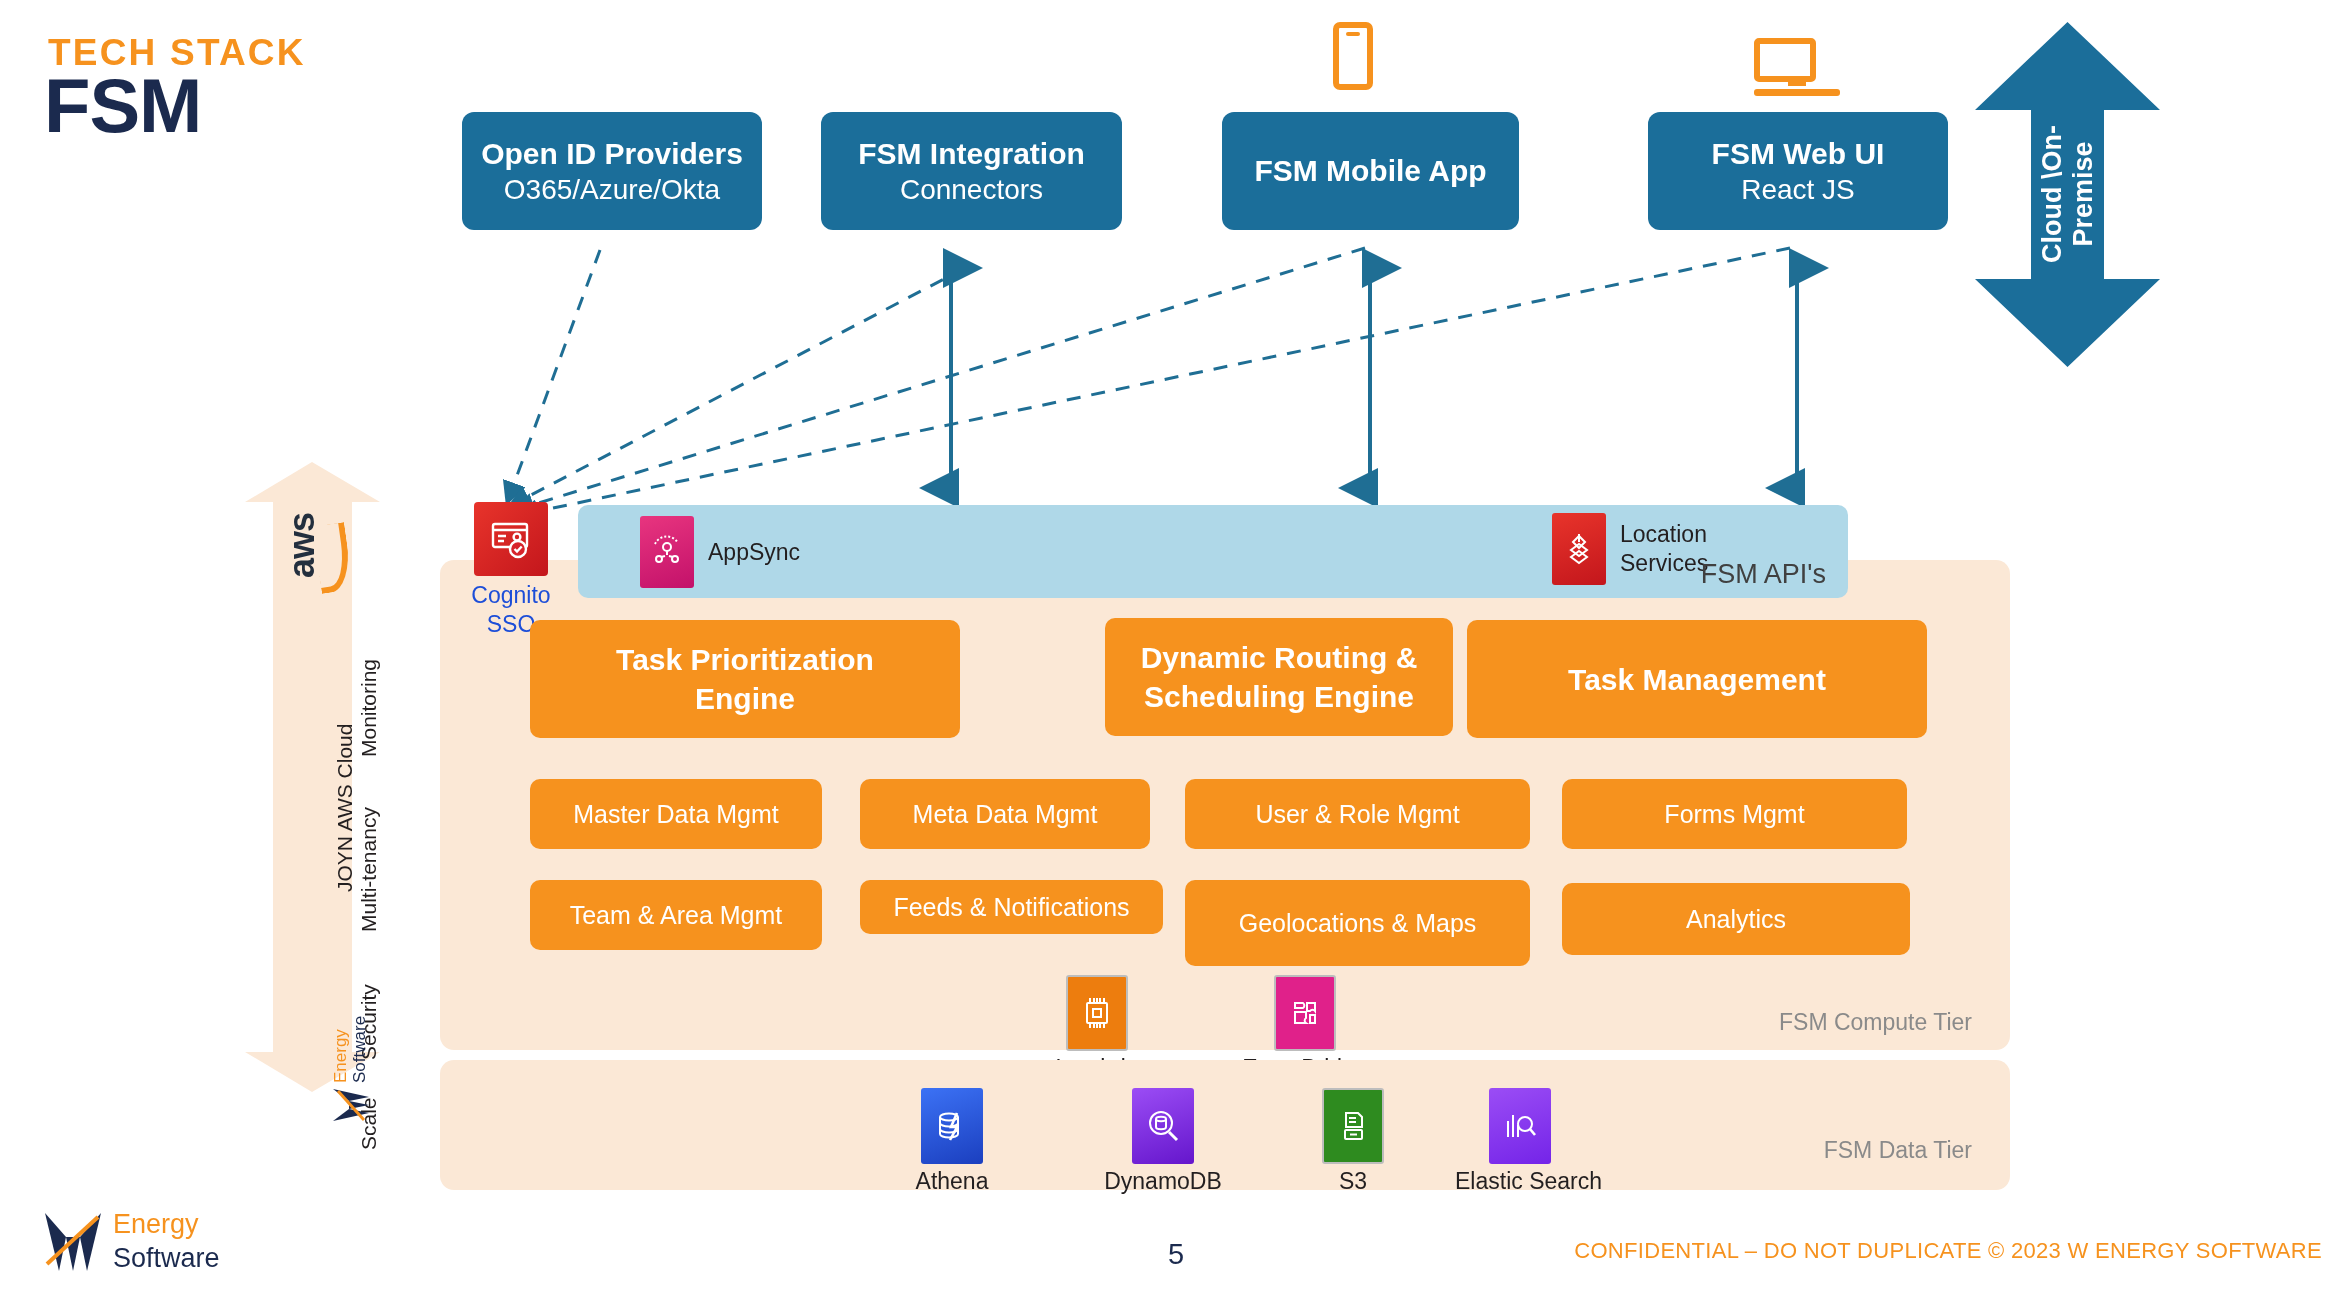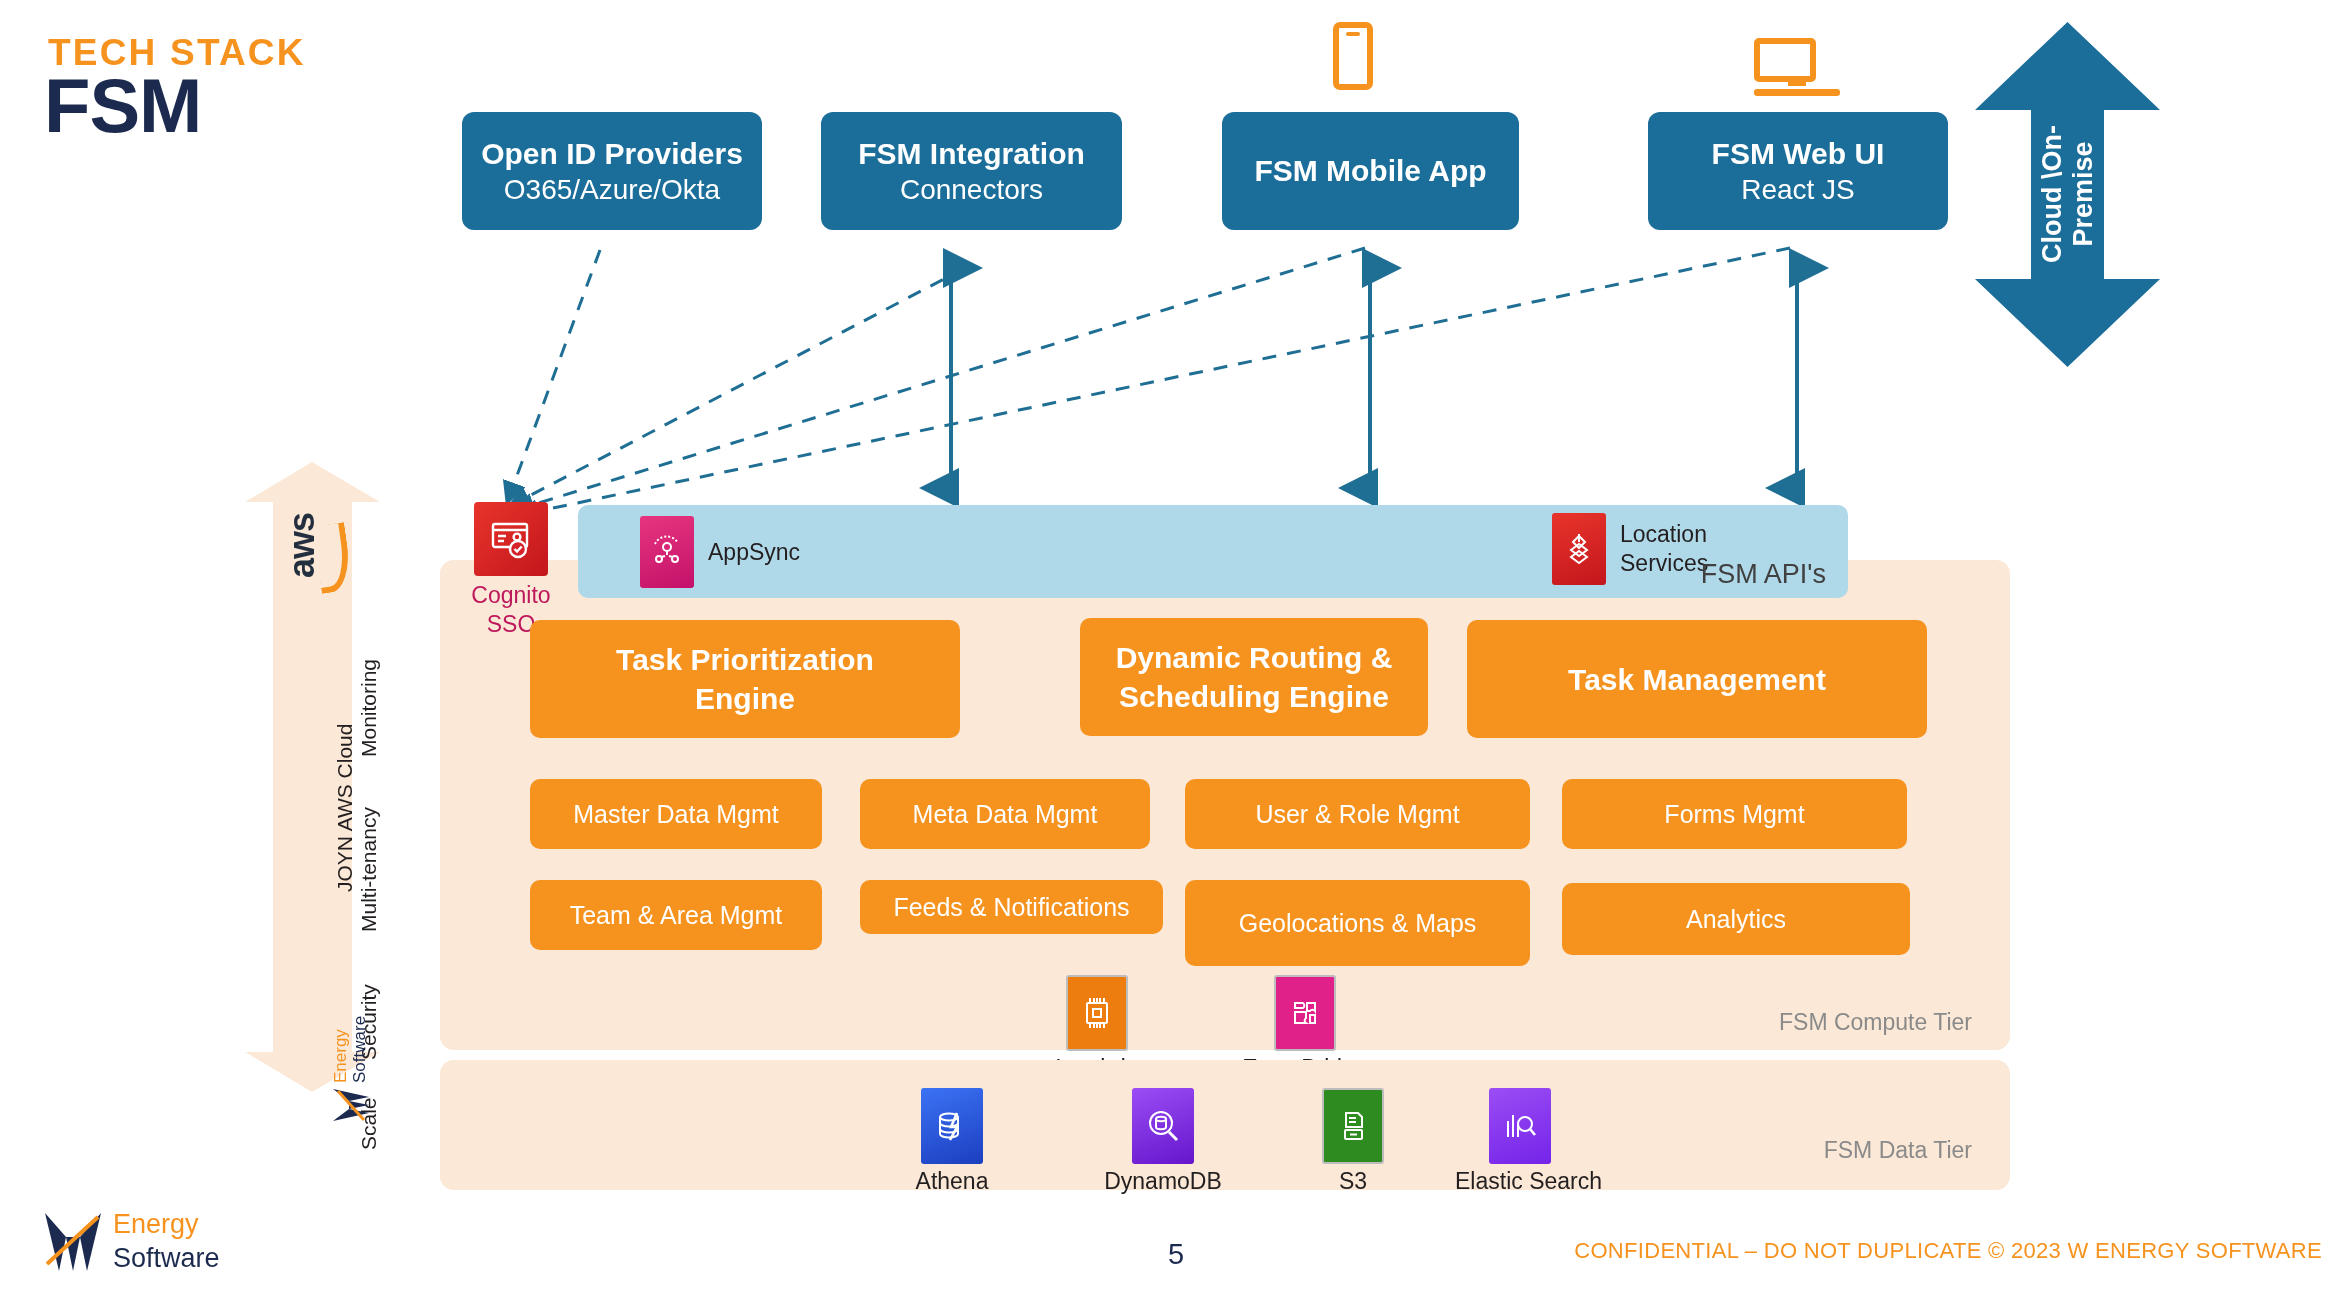--- a/index.html
+++ b/index.html
@@ -70,21 +70,21 @@
   .api-ico{width:54px;height:72px;border-radius:3px;display:flex;align-items:center;
       justify-content:center;color:#fff;font-size:27px;}
   .api-name{font-size:23px;color:#231f20;line-height:1.25;}
   #api-bar-label{right:22px;bottom:8px;font-size:27px;color:#404040;}
 
   
   #cognito{left:466px;top:502px;width:90px;text-align:center;}
   #cognito .ic{width:74px;height:74px;margin:0 auto;border-radius:4px;
       background:linear-gradient(135deg,#E8342B,#C3161C);
       display:flex;align-items:center;justify-content:center;}
-  #cognito .cap{font-size:23px;color:#be185d;line-height:1.25;margin-top:5px;}
+  #cognito .cap{font-size:23px;color:#1d4ed8;line-height:1.25;margin-top:5px;}
 
   
   .obx{position:absolute;background:#F6921E;border-radius:10px;color:#fff;
       display:flex;align-items:center;justify-content:center;text-align:center;
       line-height:1.3;}
   .obx.big{font-size:30px;font-weight:bold;}
   .obx.small{font-size:25px;font-weight:normal;}
 
   
   .svc{position:absolute;text-align:center;width:130px;}
@@ -264,21 +264,21 @@
   <div class="cap">
     <span>Cognito</span><br>
     <span>SSO</span>
   </div>
 </div>
 
 <div class="obx big" style="left:530px;top:620px;width:430px;height:118px;">
   <div><span>Task Prioritization</span><br>
        <span>Engine</span></div>
 </div>
-<div class="obx big" style="left:1080px;top:618px;width:348px;height:118px;">
+<div class="obx big" style="left:1105px;top:618px;width:348px;height:118px;">
   <div><span>Dynamic Routing &amp;</span><br>
        <span>Scheduling Engine</span></div>
 </div>
 <div class="obx big" style="left:1467px;top:620px;width:460px;height:118px;">
   <div><span>Task Management</span></div>
 </div>
 
 <div class="obx small" style="left:530px;top:779px;width:292px;height:70px;">
   <span>Master Data Mgmt</span>
   </div>

